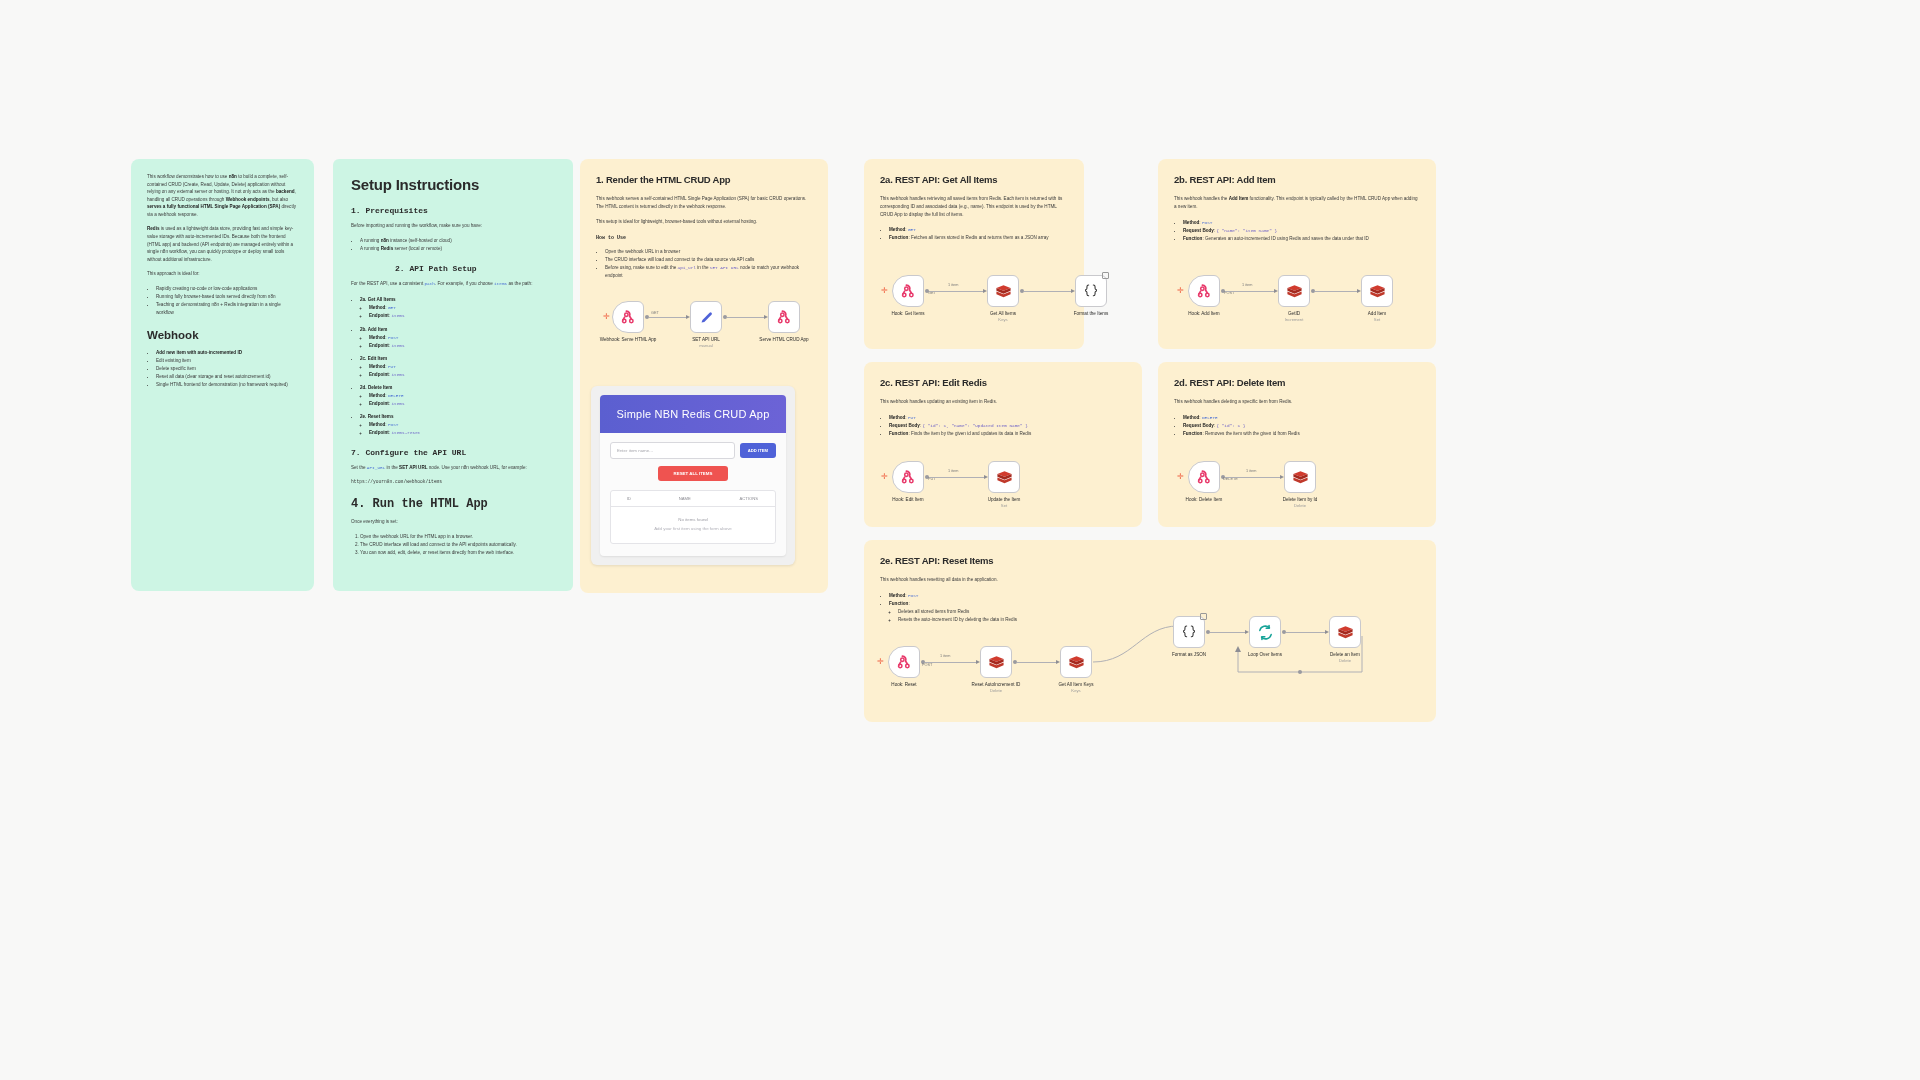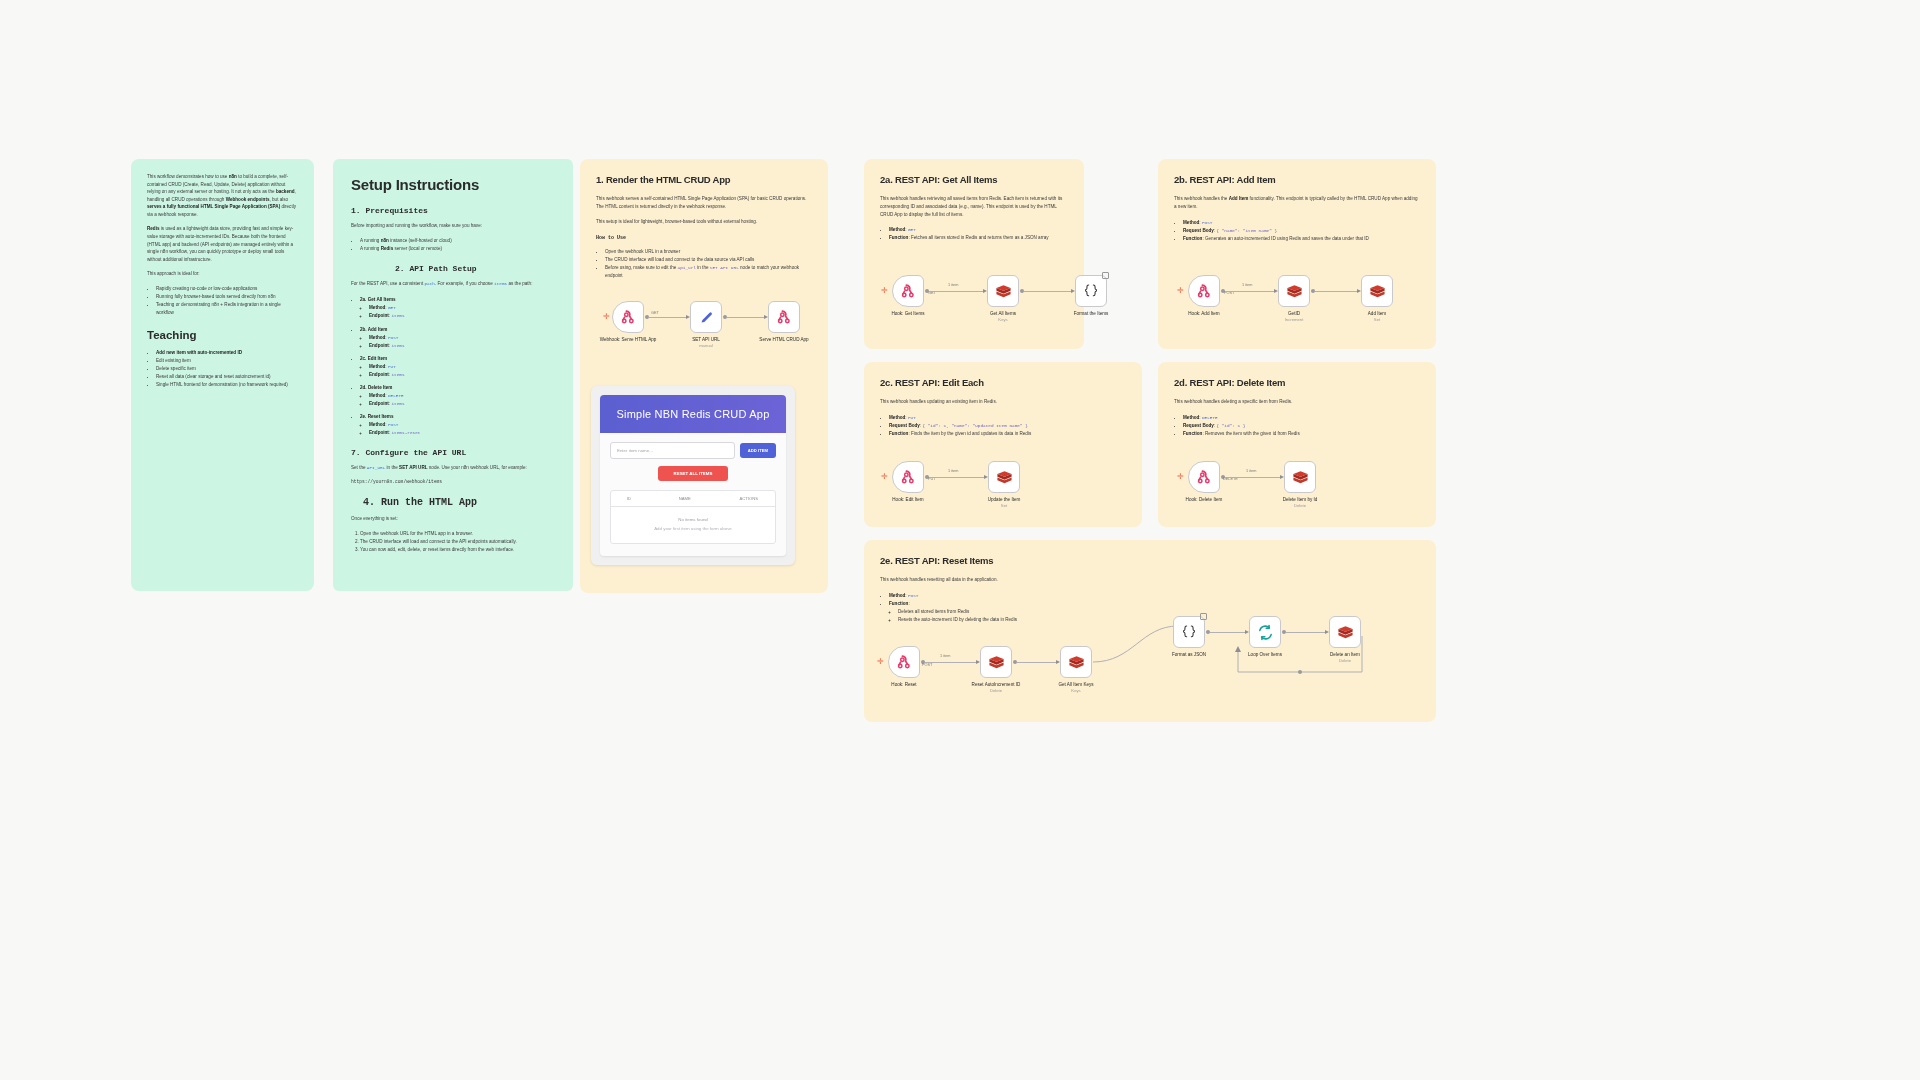--- a/index.html
+++ b/index.html
@@ -162,21 +162,21 @@
 
   <div class="note green" style="left:131px; top:159px; width:183px; height:432px;">
     <p><span>This workflow demonstrates how to use </span><b>n8n</b><span> to build a complete, self-contained CRUD (Create, Read, Update, Delete) application without relying on any external server or hosting. It not only acts as the </span><b>backend</b><span>, handling all CRUD operations through </span><b>Webhook endpoints</b><span>, but also </span><b>serves a fully functional HTML Single Page Application (SPA)</b><span> directly via a webhook response.</span></p>
     <p><b>Redis</b><span> is used as a lightweight data store, providing fast and simple key-value storage with auto-incremented IDs. Because both the frontend (HTML app) and backend (API endpoints) are managed entirely within a single n8n workflow, you can quickly prototype or deploy small tools without additional infrastructure.</span></p>
     <p>This approach is ideal for:</p>
     <ul>
       <li>Rapidly creating no-code or low-code applications</li>
       <li>Running fully browser-based tools served directly from n8n</li>
       <li>Teaching or demonstrating n8n + Redis integration in a single workflow</li>
     </ul>
-    <h2>Teaching</h2>
+    <h2>Webhook</h2>
     <ul>
       <li><b>Add new item with auto-incremented ID</b></li>
       <li>Edit existing item</li>
       <li>Delete specific item</li>
       <li>Reset all data (clear storage and reset autoincrement id)</li>
       <li>Single HTML frontend for demonstration (no framework required)</li>
     </ul>
   </div>
 
   <div class="note green" style="left:333px; top:159px; width:240px; height:432px; padding:14px 18px;border-radius:6px;">
@@ -217,21 +217,21 @@
         <ul>
           <li><b>Method</b>: <span class="code-blue">POST</span></li>
           <li><b>Endpoint</b>: <span class="code">items-reset</span></li>
         </ul></li>
     </ul>
 
     <h3 style="font-size:8px;margin-top:11px;">7. Configure the API URL</h3>
     <p><span>Set the </span><span class="code-blue">API_URL</span><span> in the </span><b>SET API URL</b><span> node. Use your n8n webhook URL, for example:</span></p>
     <p class="code">https://yourn8n.com/webhook/items</p>
 
-    <h3 style="font-size:10px;margin-top:11px;margin-left:12px;">4. Run the HTML App</h3>
+    <h3 style="font-size:12px;margin-top:11px;">4. Run the HTML App</h3>
     <p>Once everything is set:</p>
     <ol>
       <li>Open the webhook URL for the HTML app in a browser.</li>
       <li>The CRUD interface will load and connect to the API endpoints automatically.</li>
       <li>You can now add, edit, delete, or reset items directly from the web interface.</li>
     </ol>
   </div>
 
   <div class="note yellow" style="left:580px; top:159px; width:248px; height:434px;">
     <h1>1. Render the HTML CRUD App</h1>
@@ -391,21 +391,21 @@
       <svg width="17" height="17" viewBox="0 0 24 24">
         <path d="M2 7l10-4 10 4-10 4L2 7z" fill="#d13b2e"></path>
         <path d="M2 7v4l10 4 10-4V7l-10 4L2 7z" fill="#a52a1f"></path>
         <path d="M2 12v4l10 4 10-4v-4l-10 4-10-4z" fill="#c0392b"></path>
       </svg>
       <span class="node-label"><span>Add Item</span><span class="node-sub">Set</span></span>
     </div>
   </div>
 
   <div class="note yellow" style="left:864px; top:362px; width:278px; height:165px;">
-    <h1>2c. REST API: Edit Each</h1>
+    <h1>2c. REST API: Edit Redis</h1>
     <p>This webhook handles updating an existing item in Redis.</p>
     <ul style="margin-top:8px;">
       <li><b>Method</b>: <span class="code-blue">PUT</span></li>
       <li><b>Request Body</b>: <span class="code">{ "id": 1, "name": "Updated Item Name" }</span></li>
       <li><b>Function</b>: <span>Finds the item by the given id and updates its data in Redis</span></li>
     </ul>
   </div>
   <div class="flow" style="left:880px; top:460px; width:200px; height:60px;">
     <div class="plusmark" style="left:1px; top:13px;">✛</div>
     <div class="node webhook" style="left:12px; top:1px;">

